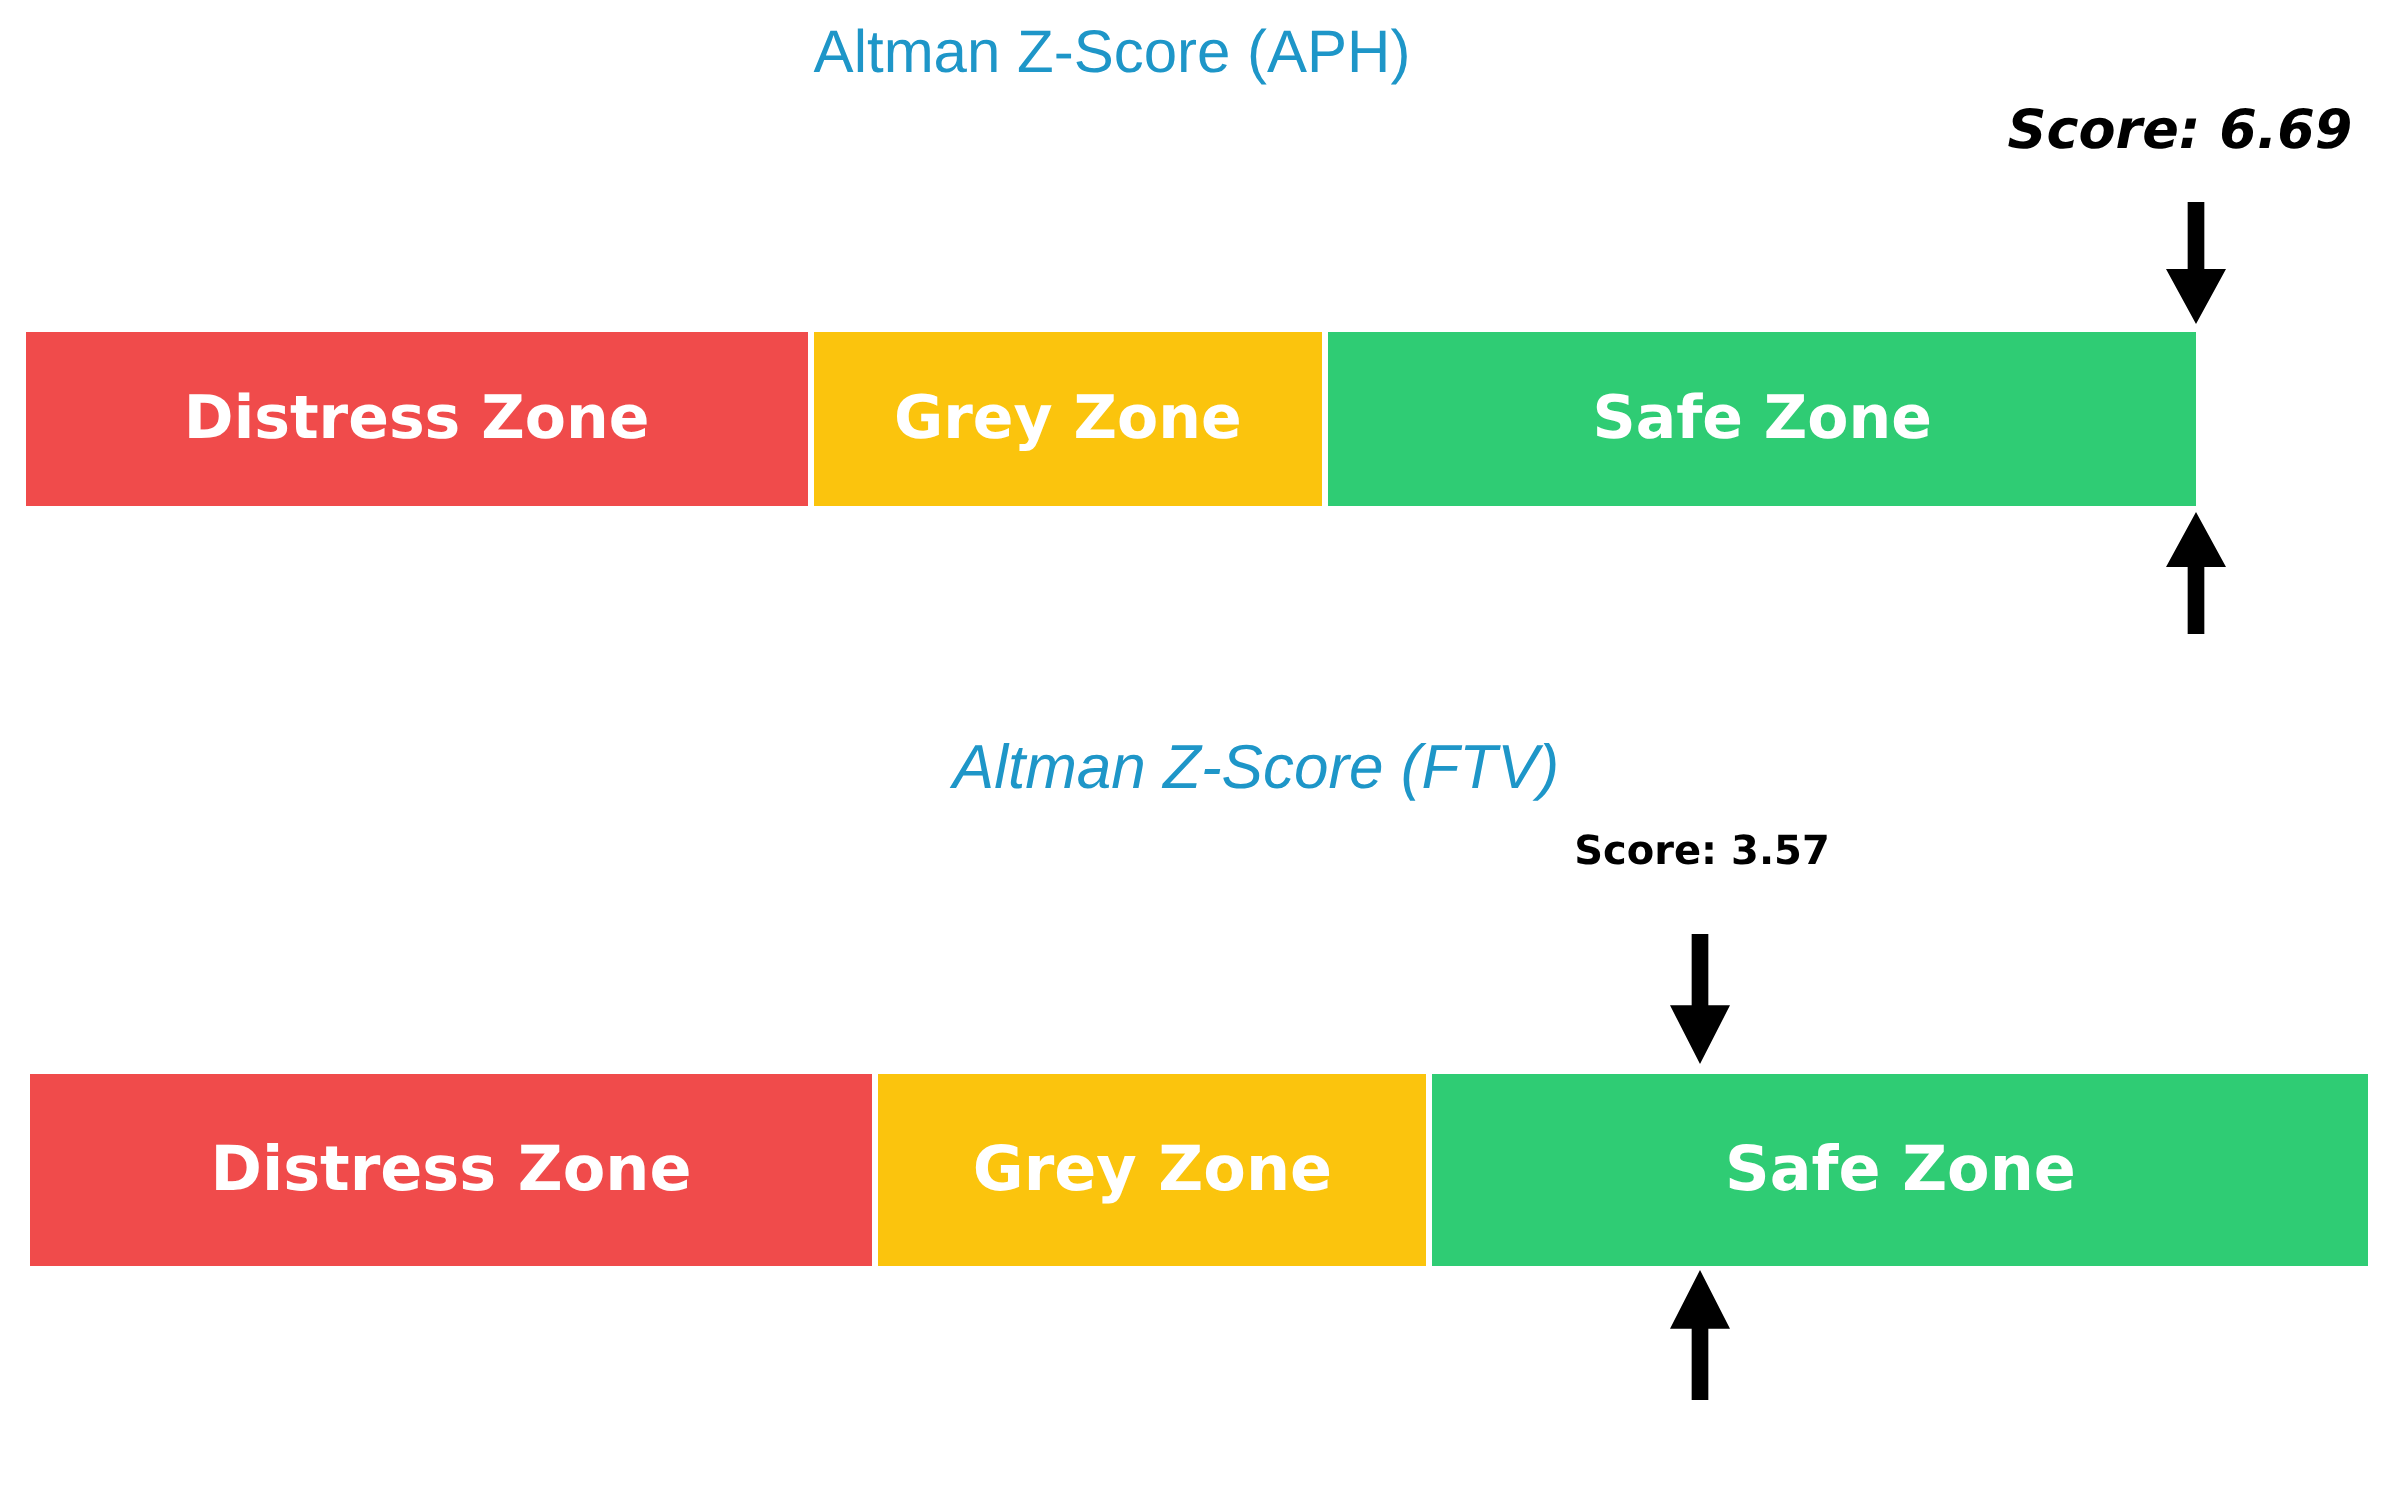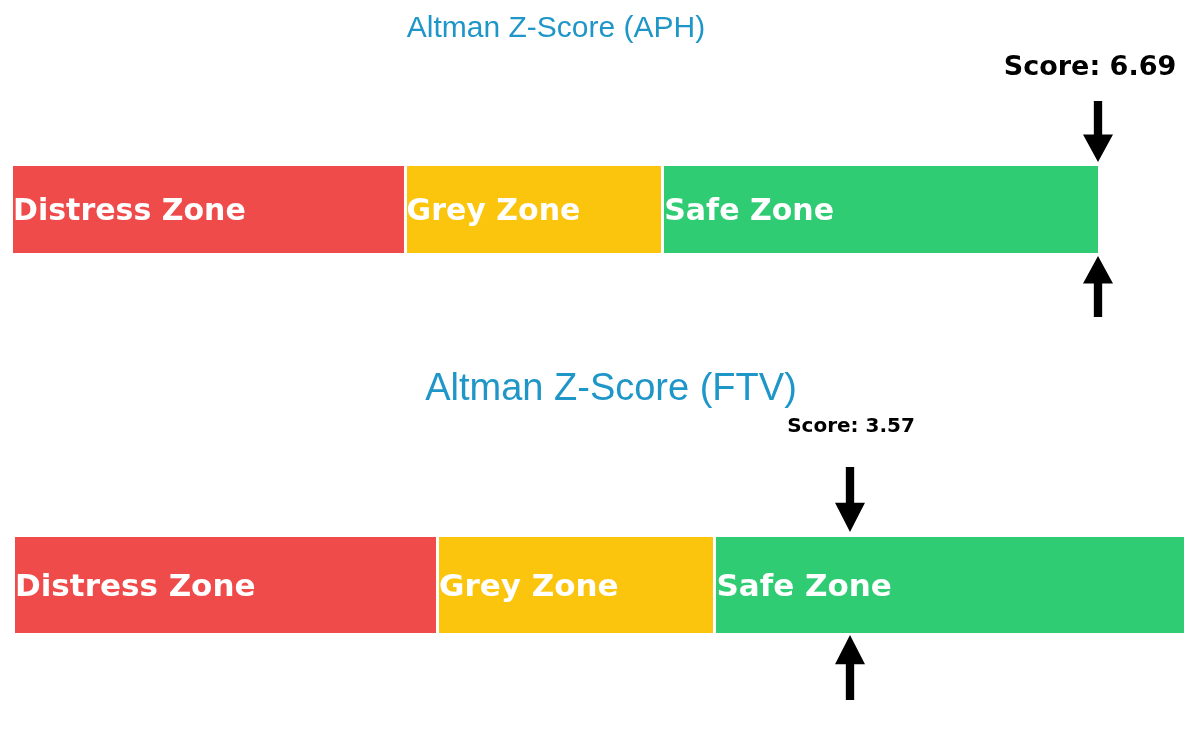--- a/index.html
+++ b/index.html
@@ -38,37 +38,38 @@
   }
   .zone-bar {
     position: absolute;
     display: flex;
     gap: 3px;
   }
   .segment {
     flex-basis: 0;
     display: flex;
     align-items: center;
+    justify-content: center;
   }
   .segment-label {
     color: var(--zone-label-color, #ffffff);
     font-weight: 700;
     white-space: nowrap;
   }
 
   
   .chart-0 .chart-title { left: 556px; top: 10px; font-size: 30px; }
-  .chart-0 .score-label { left: 1090px; top: 50px; font-size: 27px; }
+  .chart-0 .score-label { left: 1090px; top: 50px; font-size: 27px; font-style: italic; }
   .chart-0 .arrow-down  { top: 101px; height: 61px; }
   .chart-0 .zone-bar    { left: 13px; top: 166px; width: 1085px; height: 87px; }
   .chart-0 .arrow-up    { top: 256px; height: 61px; }
   .chart-0 .segment-label { font-size: 30px; }
 
   
-  .chart-1 .chart-title { left: 611px; top: 366px; font-size: 38px; }
+  .chart-1 .chart-title { left: 628px; top: 366px; font-size: 31px; font-style: italic; }
   .chart-1 .score-label { left: 851px; top: 413px; font-size: 20px; }
   .chart-1 .arrow-down  { top: 467px; height: 65px; }
   .chart-1 .zone-bar    { left: 15px; top: 537px; width: 1169px; height: 96px; }
   .chart-1 .arrow-up    { top: 635px; height: 65px; }
   .chart-1 .segment-label { font-size: 31px; }
 </style>
 </head>
 <body>
 
 <div class="canvas">

